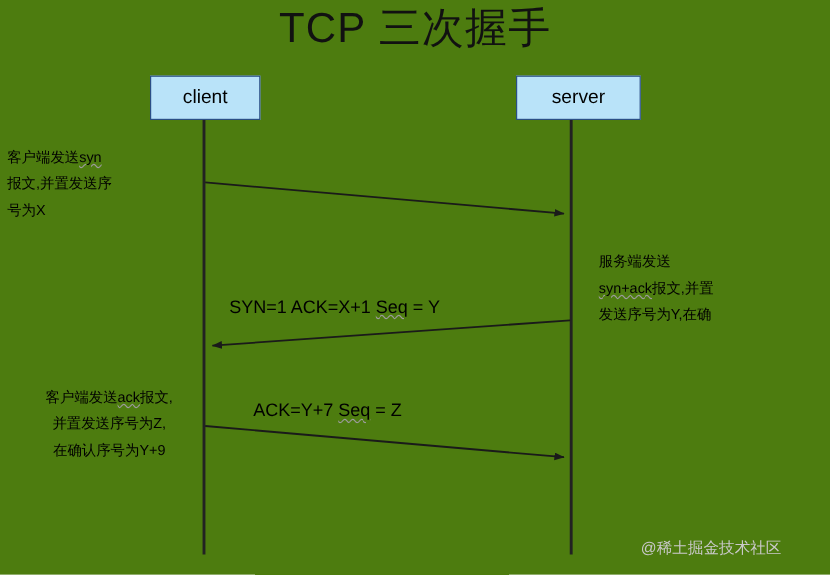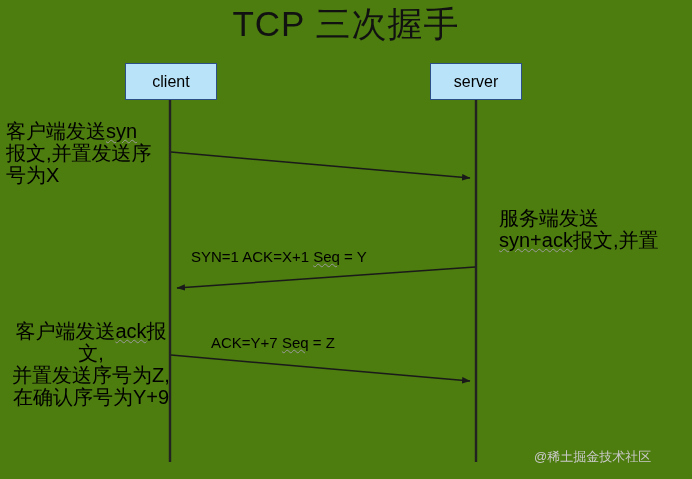--- a/index.html
+++ b/index.html
@@ -42,35 +42,35 @@
     box-sizing: border-box;
     background: #b9e3f9;
     border: 1px solid #2b4f86;
     display: flex;
     align-items: center;
     justify-content: center;
     font-size: 16px;
     color: #000000;
   }
   #client-box { left: 125px; top: 63px; width: 92px; height: 37px; text-align: right; }
-  #server-box { left: 430px; top: 63px; width: 92px; height: 37px; justify-content: center; }
+  #server-box { left: 430px; top: 63px; width: 104px; height: 37px; justify-content: center; }
 
   .msg-label {
     position: absolute;
     font-size: 15px;
     color: #000000;
     white-space: nowrap;
   }
   #msg-1 { left: 219px; top: 130px; }
   #msg-2 { left: 191px; top: 248px; }
   #msg-3 { left: 211px; top: 334px; }
 
   .note {
     position: absolute;
-    font-size: 20px;
+    font-size: 12px;
     line-height: 22px;
     color: #000000;
   }
   #note-1 { left: 6px;   top: 120px; width: 160px; }
   #note-2 { left: 499px; top: 207px; width: 190px; }
   #note-3 { left: 6px;   top: 320px; width: 170px; text-align: center; }
 
   .squiggle {
     text-decoration: underline;
     text-decoration-style: wavy;
@@ -132,20 +132,21 @@
 
   <div class="note" id="note-1">
     <div><span>客户端发送</span><span class="squiggle">syn</span></div>
     <div>报文,并置发送序</div>
     <div>号为X</div>
   </div>
 
   <div class="note" id="note-2">
     <div>服务端发送</div>
     <div><span class="squiggle">syn+ack</span><span>报文,并置</span></div>
+    <div>发送序号为Y,在确</div>
   </div>
 
   <div class="note" id="note-3">
     <div><span>客户端发送</span><span class="squiggle">ack</span><span>报文,</span></div>
     <div>并置发送序号为Z,</div>
     <div>在确认序号为Y+9</div>
   </div>
 
   <div class="watermark">@稀土掘金技术社区</div>
 

